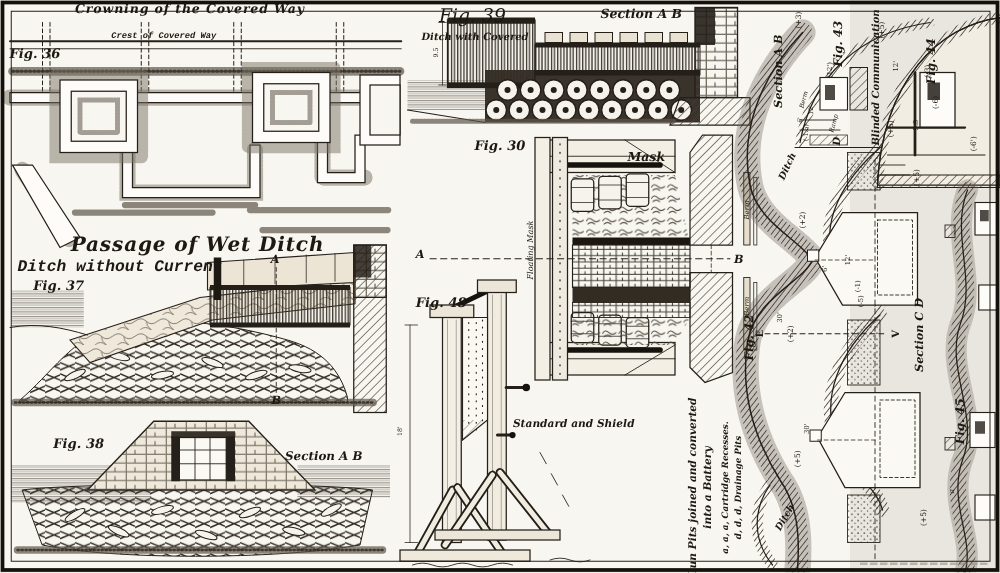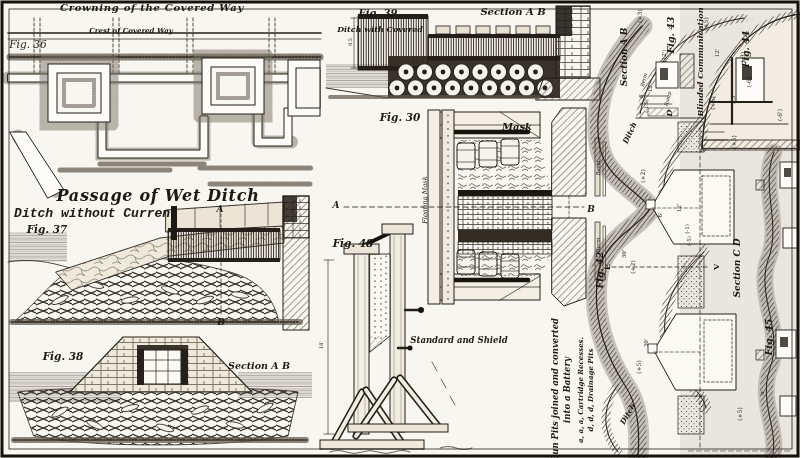--- a/index.html
+++ b/index.html
@@ -342,30 +342,30 @@
   </g>
 
   <g fill="none">
     <rect x="9" y="9" width="783" height="440" stroke="#241f18" stroke-width="0.8"></rect>
     <rect x="2" y="2" width="796" height="454" stroke="#14100b" stroke-width="3"></rect>
   </g>
 </svg>
 
 <div class="labels" id="labels">
       <div class="lbl" style="left: 152px; top: 8px; font-size: 10px; font-weight: bold; font-style: italic; letter-spacing: 0.7px; transform: translate(-50%, -50%) rotate(0deg);">Crowning of the Covered Way</div>
-      <div class="lbl" style="left: 28px; top: 44px; font-size: 10.5px; font-weight: normal; font-style: italic; transform: translate(-50%, -50%) rotate(0deg);">Fig. 36</div>
-      <div class="lbl" style="left: 131px; top: 30px; font-size: 7px; font-weight: bold; font-style: italic; transform: translate(-50%, -50%) rotate(0deg);">Crest of Covered Way</div>
+      <div class="lbl" style="left: 28px; top: 44px; font-size: 10.5px; font-weight: bold; font-style: italic; transform: translate(-50%, -50%) rotate(0deg);">Fig. 36</div>
+      <div class="lbl" style="left: 131px; top: 30px; font-size: 7px; font-weight: bold; font-style: italic; transform: translate(-50%, -50%) rotate(0deg); font-family: Liberation Mono, monospace;">Crest of Covered Way</div>
       <div class="lbl" style="left: 158px; top: 196px; font-size: 16px; font-weight: bold; font-style: italic; letter-spacing: 0.7px; transform: translate(-50%, -50%) rotate(0deg);">Passage of Wet Ditch</div>
       <div class="lbl" style="left: 96px; top: 213px; font-size: 13px; font-weight: bold; font-style: italic; transform: translate(-50%, -50%) rotate(0deg); font-family: Liberation Mono, monospace;">Ditch without Current</div>
       <div class="lbl" style="left: 47px; top: 229px; font-size: 10.5px; font-weight: bold; font-style: italic; transform: translate(-50%, -50%) rotate(0deg);">Fig. 37</div>
       <div class="lbl" style="left: 220px; top: 209px; font-size: 9px; font-weight: bold; font-style: italic; transform: translate(-50%, -50%) rotate(0deg);">A</div>
       <div class="lbl" style="left: 221px; top: 322px; font-size: 9px; font-weight: bold; font-style: italic; transform: translate(-50%, -50%) rotate(0deg);">B</div>
       <div class="lbl" style="left: 63px; top: 356px; font-size: 10.5px; font-weight: bold; font-style: italic; transform: translate(-50%, -50%) rotate(0deg);">Fig. 38</div>
       <div class="lbl" style="left: 259px; top: 366px; font-size: 9.5px; font-weight: bold; font-style: italic; transform: translate(-50%, -50%) rotate(0deg);">Section A B</div>
-      <div class="lbl" style="left: 378px; top: 13px; font-size: 10px; font-weight: bold; font-style: italic; transform: translate(-50%, -50%) rotate(0deg); text-align: right;">Fig. 39</div>
+      <div class="lbl" style="left: 378px; top: 13px; font-size: 15px; font-weight: normal; font-style: italic; transform: translate(-50%, -50%) rotate(0deg); text-align: right;">Fig. 39</div>
       <div class="lbl" style="left: 380px; top: 29px; font-size: 8px; font-weight: bold; font-style: italic; transform: translate(-50%, -50%) rotate(0deg);">Ditch with Covered</div>
       <div class="lbl" style="left: 513px; top: 12px; font-size: 10px; font-weight: bold; font-style: italic; transform: translate(-50%, -50%) rotate(0deg);">Section A B</div>
       <div class="lbl" style="left: 350px; top: 42px; font-size: 5px; transform: translate(-50%, -50%) rotate(-90deg);">9.5</div>
       <div class="lbl" style="left: 400px; top: 117px; font-size: 10.5px; font-weight: bold; font-style: italic; transform: translate(-50%, -50%) rotate(0deg);">Fig. 30</div>
       <div class="lbl" style="left: 517px; top: 127px; font-size: 10px; font-weight: bold; font-style: italic; transform: translate(-50%, -50%) rotate(0deg);">Mask</div>
       <div class="lbl" style="left: 336px; top: 205px; font-size: 9px; font-weight: bold; font-style: italic; transform: translate(-50%, -50%) rotate(0deg);">A</div>
       <div class="lbl" style="left: 591px; top: 209px; font-size: 9px; font-weight: bold; font-style: italic; transform: translate(-50%, -50%) rotate(0deg);">B</div>
       <div class="lbl" style="left: 425px; top: 200px; font-size: 6.5px; font-style: italic; transform: translate(-50%, -50%) rotate(-90deg);">Floating Mask</div>
       <div class="lbl" style="left: 599px; top: 168px; font-size: 5.5px; font-style: italic; transform: translate(-50%, -50%) rotate(-90deg);">Berm</div>
       <div class="lbl" style="left: 599px; top: 245px; font-size: 5.5px; font-style: italic; transform: translate(-50%, -50%) rotate(-90deg);">Berm</div>

